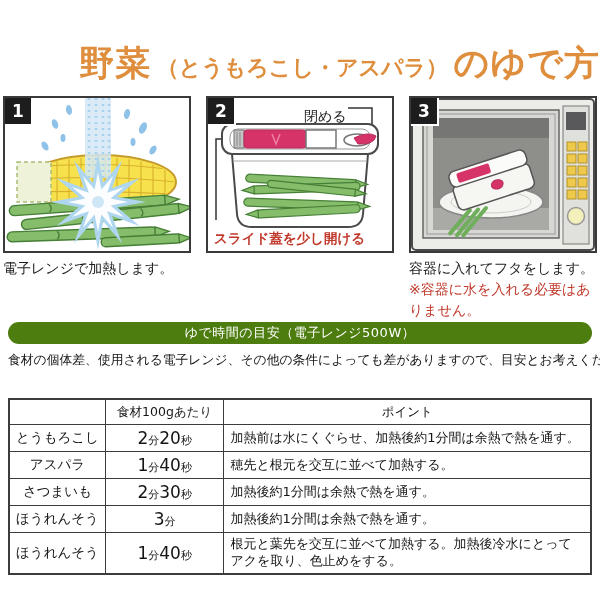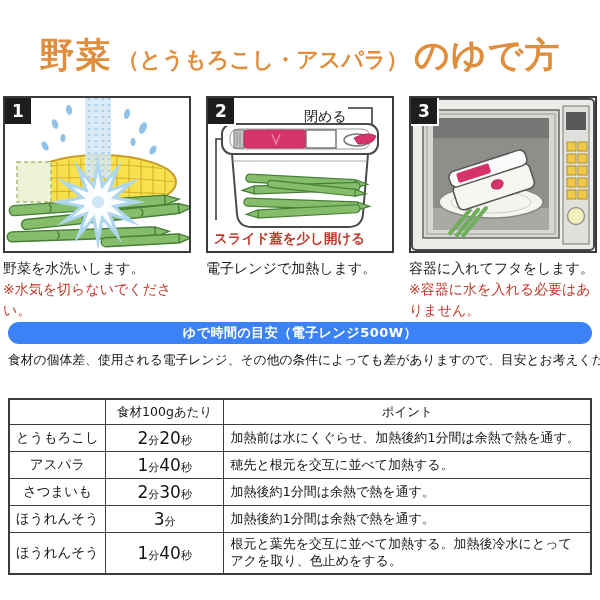--- a/index.html
+++ b/index.html
@@ -1,20 +1,20 @@
 <!DOCTYPE html>
 <html><head>
 <meta charset="utf-8">
 <style>
   html,body{margin:0;padding:0;background:#fff;}
   #page{position:relative;width:600px;height:600px;background:#ffffff;overflow:hidden;
         font-family:"DejaVu Sans",sans-serif;color:#1c1c1c;}
 
   
-  #title{position:absolute;top:32px;left:0;width:100%;text-align:center;white-space:nowrap;
+  #title{position:absolute;top:40px;left:0;width:100%;text-align:right;white-space:nowrap;
          color:#DE8E3C;font-weight:bold;}
   #title .big{font-size:35px;letter-spacing:1px;}
   #title .paren{font-size:22px;letter-spacing:0;}
 
   
   #panels{position:absolute;top:96px;left:3px;width:594px;display:flex;justify-content:space-between;}
   .panel{position:relative;width:188px;height:157px;border:2px solid #3a3a3a;background:#fff;
          box-sizing:border-box;}
   .badge{position:absolute;top:0;left:0;width:26px;height:26px;background:#1d1d1d;color:#fff;
          font-size:17px;font-weight:bold;display:flex;align-items:center;justify-content:center;
@@ -22,22 +22,22 @@
   .panel svg{display:block;width:184px;height:153px;}
   .overlay-label{position:absolute;font-size:14px;color:#1c1c1c;z-index:2;margin-top:8px;}
   .overlay-red{position:absolute;left:6px;bottom:3px;font-size:13.5px;font-weight:bold;color:#C0392B;z-index:2;}
 
   
   #captions{position:absolute;top:258px;left:3px;width:594px;display:flex;justify-content:space-between;}
   .caption{width:188px;font-size:14px;line-height:1.5;color:#1c1c1c;}
   .caption .note{color:#C0392B;}
 
   
-  #bar{position:absolute;top:322px;left:8px;width:584px;height:22px;background:#3b82f6;
-       border-radius:11px;color:#fff;font-size:13px;font-weight:bold;
+  #bar{position:absolute;top:322px;left:8px;width:584px;height:22px;background:#4d7c0f;
+       border-radius:11px;color:#fff;font-size:13px;font-weight:normal;
        display:flex;align-items:center;justify-content:center;letter-spacing:.5px;}
 
   
   #intro{position:absolute;top:350px;left:8px;width:584px;font-size:12.8px;line-height:1.6;color:#151515;}
   #intro div{white-space:nowrap;}
 
   
   #boil-table{position:absolute;top:398px;left:8px;width:584px;border-collapse:collapse;
               font-size:13px;color:#151515;}
   #boil-table th,#boil-table td{border:1px solid #3c3c3c;padding:3px 6px;}
@@ -236,24 +236,20 @@
               <rect x="167" y="92" width="9" height="9"></rect>
           </g>
           <circle cx="165" cy="118" r="8.5" fill="#F4F0BC" stroke="#999999" stroke-width="1.5"></circle>
         </g>
       </svg>
     </div>
   </div>
 
   <div id="captions">
     <div class="caption">
-      <div>野菜を水洗いします。</div>
-      <div class="note">※水気を切らないでください。</div>
-    </div>
-    <div class="caption">
       <div>電子レンジで加熱します。</div>
     </div>
     <div class="caption">
       <div>容器に入れてフタをします。</div>
       <div class="note">※容器に水を入れる必要はありません。</div>
     </div>
   </div>
 
   <div id="bar">ゆで時間の目安（電子レンジ500W）</div>
 

